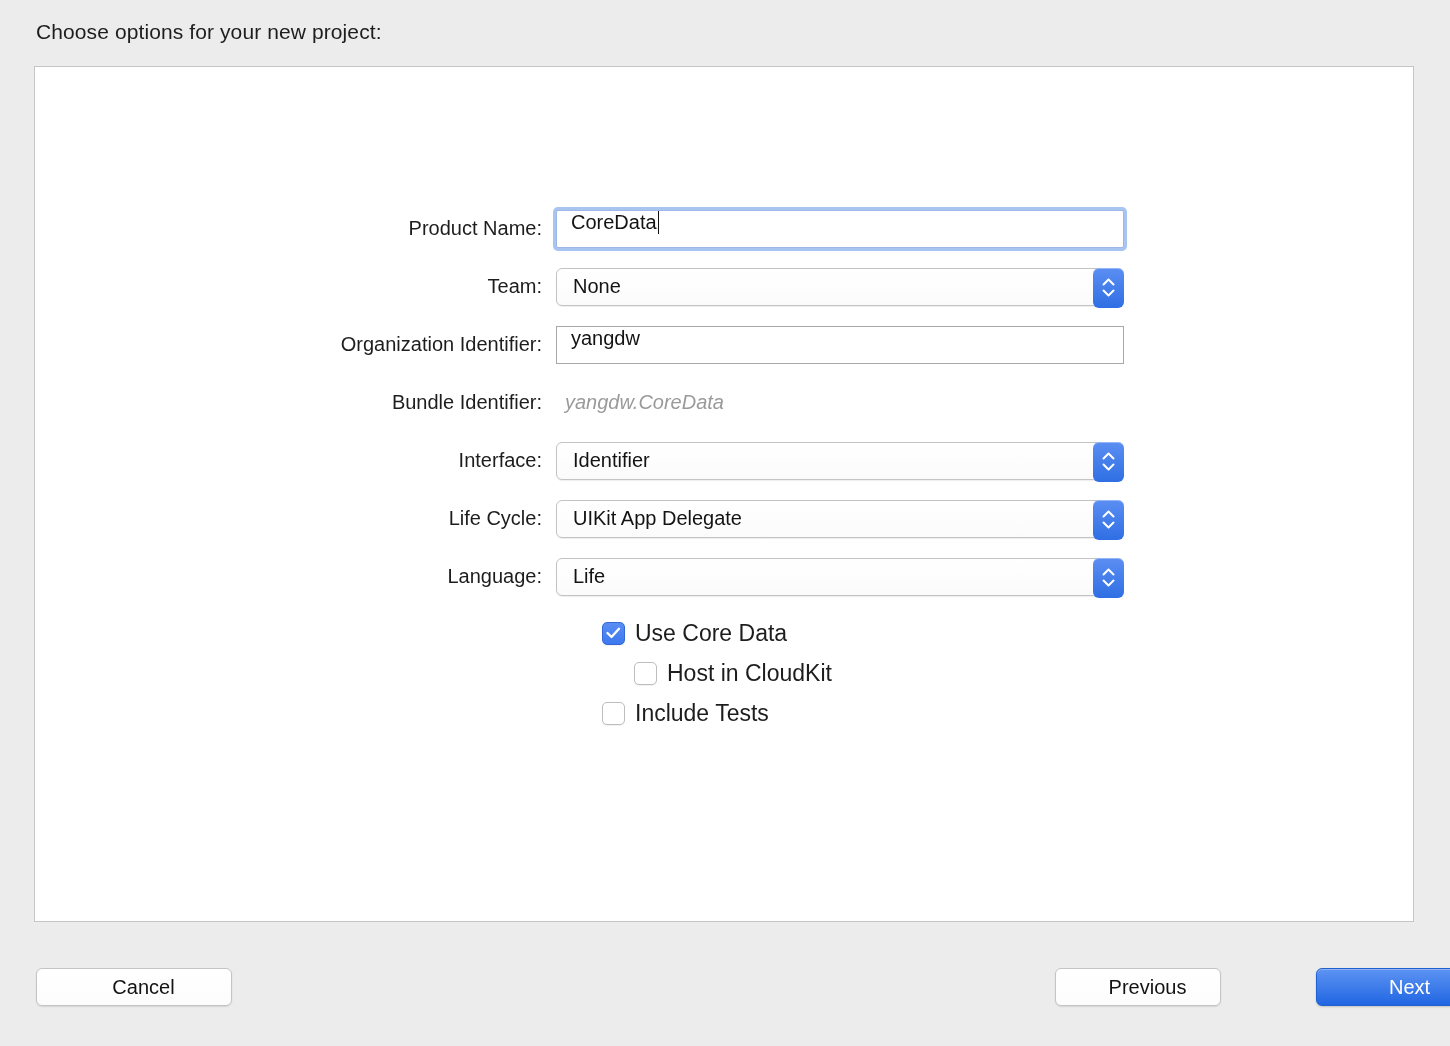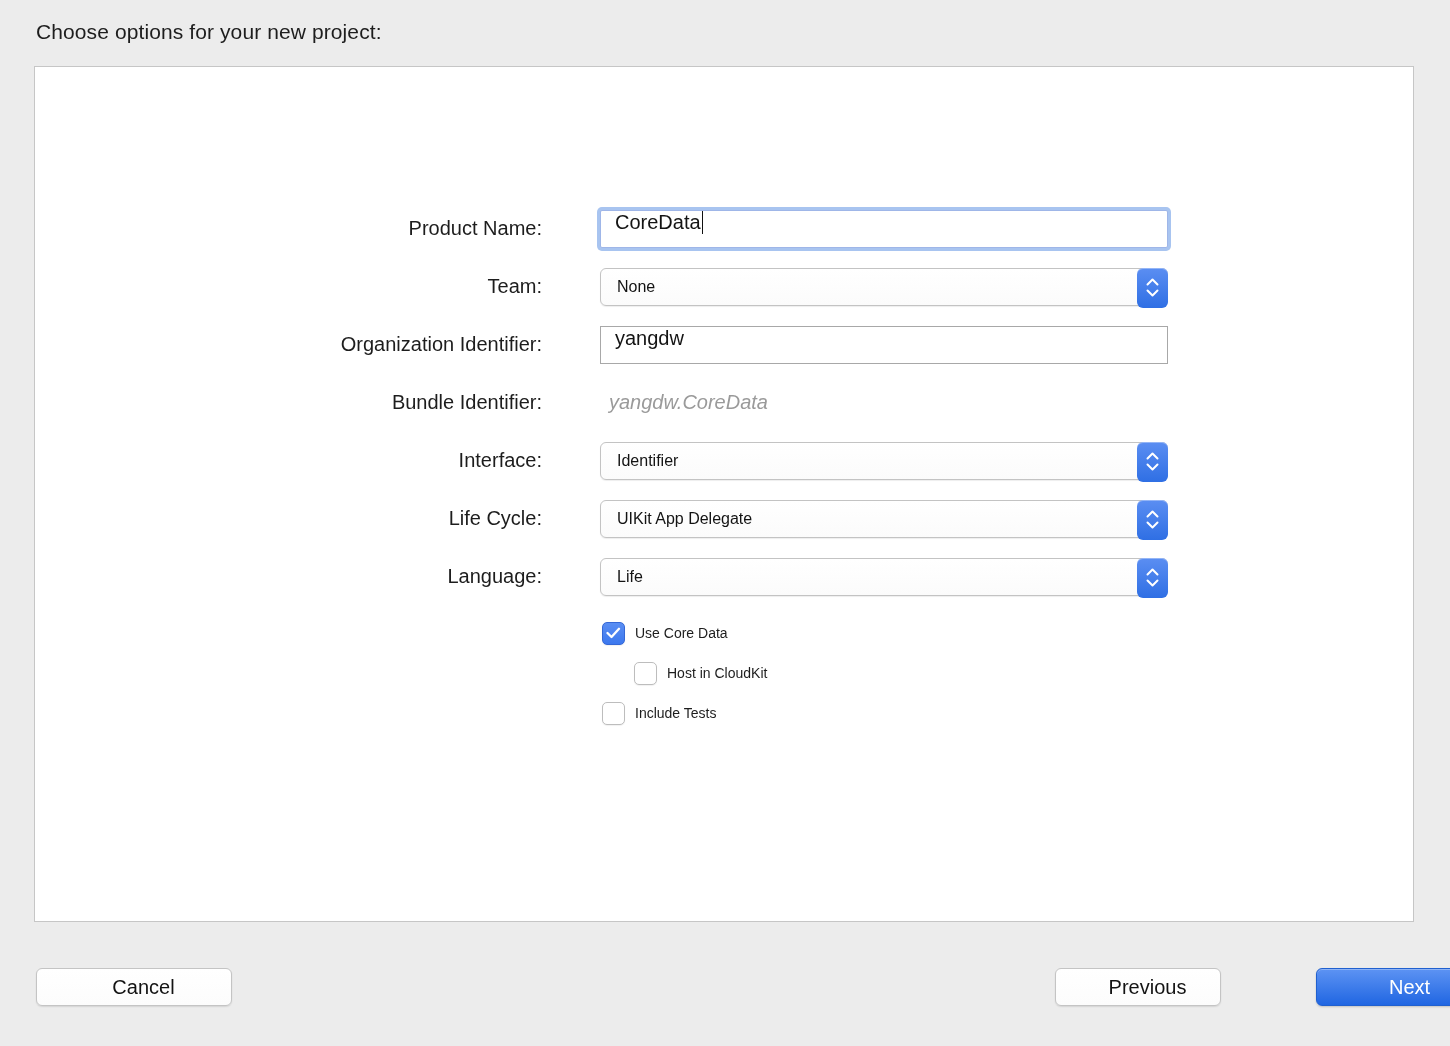--- a/index.html
+++ b/index.html
@@ -44,21 +44,20 @@
     position: absolute;
     left: 0;
     top: 146px;
     width: 1380px;
   }
   .row {
     display: flex;
     align-items: center;
     height: 31px;
     margin-bottom: 27px;
-    gap: 44px;
   }
 
   .label {
     width: 521px;              
     text-align: right;
     padding-right: 14px;
     box-sizing: border-box;
     font-size: 20px;
     color: #1d1d1d;
     white-space: nowrap;
@@ -111,21 +110,21 @@
     width: 568px;
     height: 38px;
     box-sizing: border-box;
     background: linear-gradient(#ffffff, #fbfbfb);
     border: 1px solid #c3c3c3;
     border-radius: 6px;
     box-shadow: 0 1px 1px rgba(0,0,0,.07);
     display: flex;
     align-items: center;
     padding-left: 16px;
-    font-size: 16px;
+    font-size: 20px;
     color: #131313;
   }
   .stepper {
     position: absolute;
     right: -1px;
     top: -1px;
     width: 31px;
     height: 40px;
     border-radius: 6px;
     background: linear-gradient(#5b8ef2, #2f6fe4);
@@ -157,21 +156,21 @@
     flex: none;
     display: flex;
     align-items: center;
     justify-content: center;
   }
   .checkbox.checked {
     background: linear-gradient(#5a8ef3, #3c78ee);
     border: 1px solid #3568d6;
   }
   .check-label {
-    font-size: 14px;
+    font-size: 23px;
     color: #1d1d1d;
     margin-left: 10px;
     white-space: nowrap;
   }
 
   
   .footer-btn {
     position: absolute;
     height: 38px;
     box-sizing: border-box;

